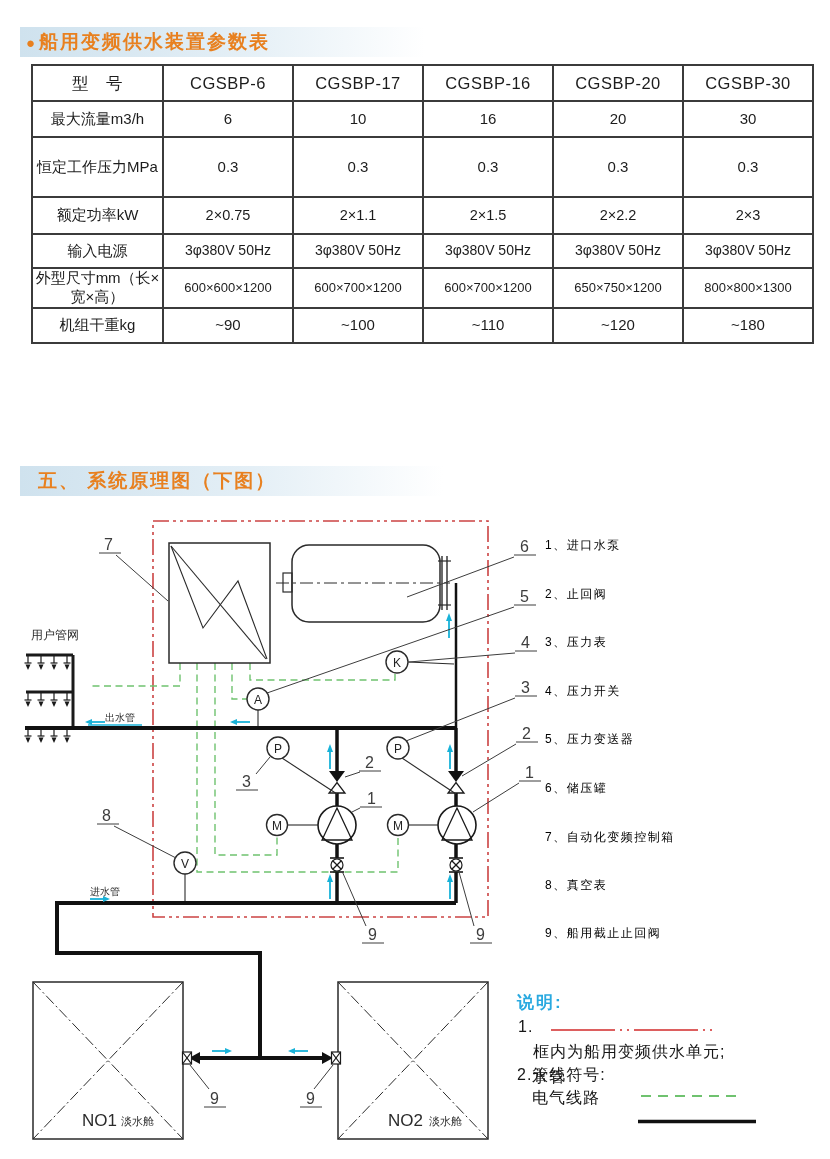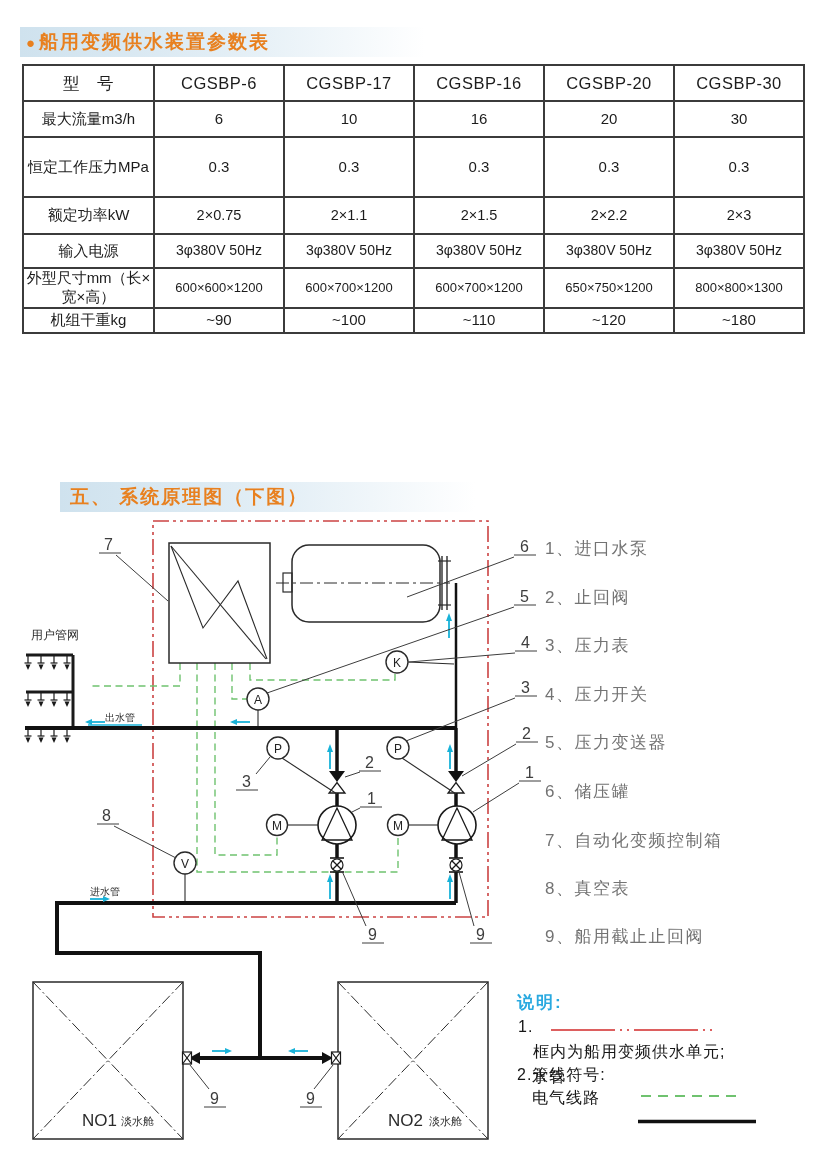--- a/index.html
+++ b/index.html
@@ -10,39 +10,39 @@
   }
   
   .section-bar{
     position:absolute;left:20px;width:405px;height:30px;
     background:linear-gradient(to right,#cfe2ee 0%,#e4eff6 55%,rgba(255,255,255,0) 100%);
     display:flex;align-items:center;
     font-size:19px;font-weight:bold;color:#e8801f;letter-spacing:2px;
   }
   .section-bar .bullet{font-size:15px;margin:0 4px 0 6px;letter-spacing:0;}
   #bar-params{top:27px;}
-  #bar-schematic{top:482px;padding-left:10px;margin-left:40px;}
+  #bar-schematic{top:466px;padding-left:18px;}
   
-  #table-wrap{position:absolute;left:22px;top:64px;}
+  #table-wrap{position:absolute;left:31px;top:64px;}
   table.param{border-collapse:collapse;table-layout:fixed;width:781px;background:#fff;}
   table.param td{
     border:2px solid #3b3b3b;text-align:center;vertical-align:middle;
     font-size:15px;color:#1c1c1c;padding:0 2px;line-height:1.25;
   }
   tr.r0{height:36px} tr.r1{height:36px} tr.r2{height:60px} tr.r3{height:49px}
-  tr.r4{height:37px} tr.r5{height:34px} tr.r6{height:35px} tr.r7{height:34px} tr.r8{height:25px}
+  tr.r4{height:37px} tr.r5{height:34px} tr.r6{height:35px} tr.r7{height:34px} tr.r8{height:35px}
   tr.r0 td{font-size:16.5px;letter-spacing:0.5px;}
   td.rowlabel{font-size:15px;}
   tr.r4 td.val{font-size:14.5px;}
   tr.r5 td.val{font-size:14px;margin-top:24px;}
   tr.r6 td.val{font-size:13.5px;}
   tr.r7 td.val{font-size:13px;}
   
   .legend-item{
-    position:absolute;left:545px;font-size:17px;color:#737373;
+    position:absolute;left:545px;font-size:12px;color:#000000;
     letter-spacing:1.5px;white-space:nowrap;
   }
   .note{position:absolute;font-size:16px;color:#161616;white-space:nowrap;letter-spacing:1px;}
   #note-title{color:#29a9e0;font-weight:bold;font-size:17px;letter-spacing:2px;}
   .sample{position:absolute;}
   svg{display:block;}
   svg text{font-family:"Liberation Sans","DejaVu Sans",sans-serif;}
   .callout{font-size:16px;fill:#3d3d3d;}
   .gauge-letter{font-size:12px;fill:#222;}
   .small-label{fill:#2b2b2b;}

